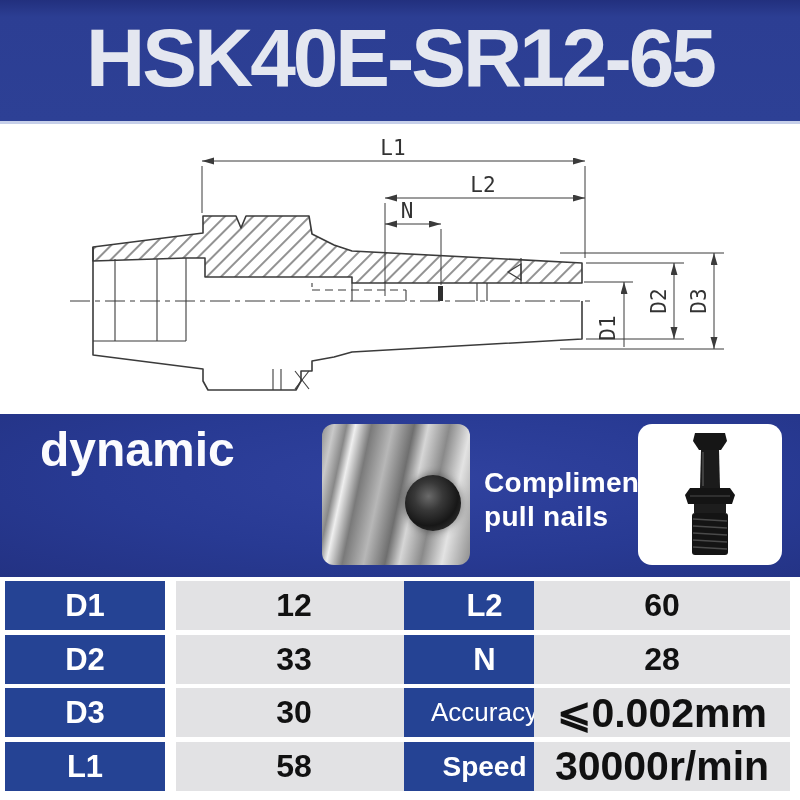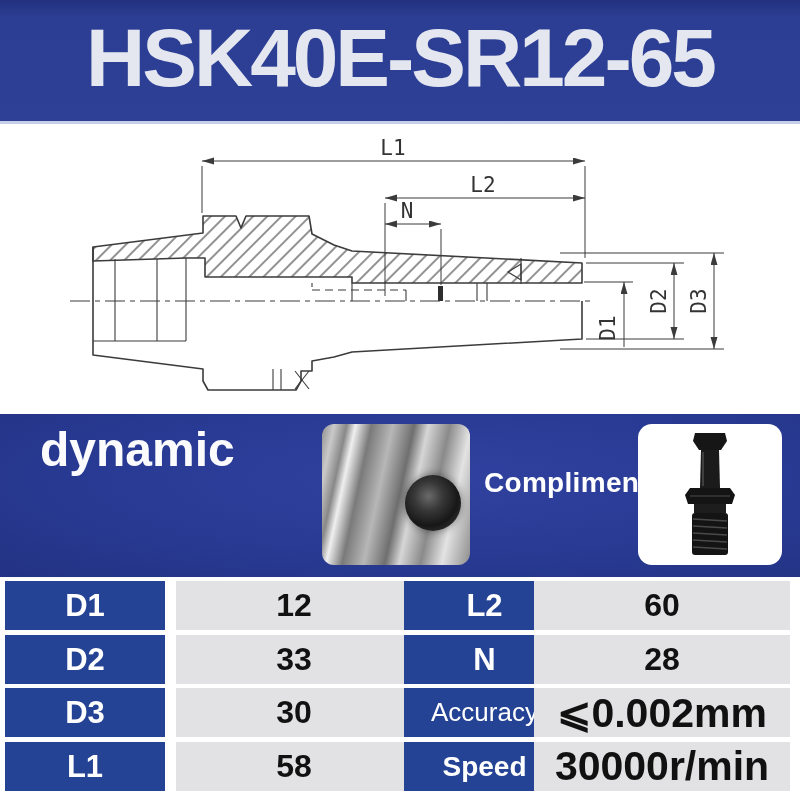--- a/index.html
+++ b/index.html
@@ -133,20 +133,21 @@
     <div class="headline">
       <div>dynamic</div>
     </div>
 
     <div class="photo1">
       <div class="hole"></div>
     </div>
 
     <div class="caption">
       <div>Complimentary</div>
+      <div>pull nails</div>
     </div>
 
     <div class="photo2">
       <svg width="76" height="130" viewBox="0 0 70 130" xmlns="http://www.w3.org/2000/svg">
         <polygon points="20,3 50,3 52,11 46,20 24,20 18,11" fill="#161616"></polygon>
         <polygon points="26,20 44,20 45,58 25,58" fill="#1b1b1b"></polygon>
         <polygon points="15,58 55,58 60,65 57,74 13,74 10,65" fill="#141414"></polygon>
         <rect x="19" y="74" width="32" height="9" fill="#1d1d1d"></rect>
         <rect x="17" y="83" width="36" height="42" rx="3" fill="#141414"></rect>
         <g stroke="#4a4a4a" stroke-width="1.6">

